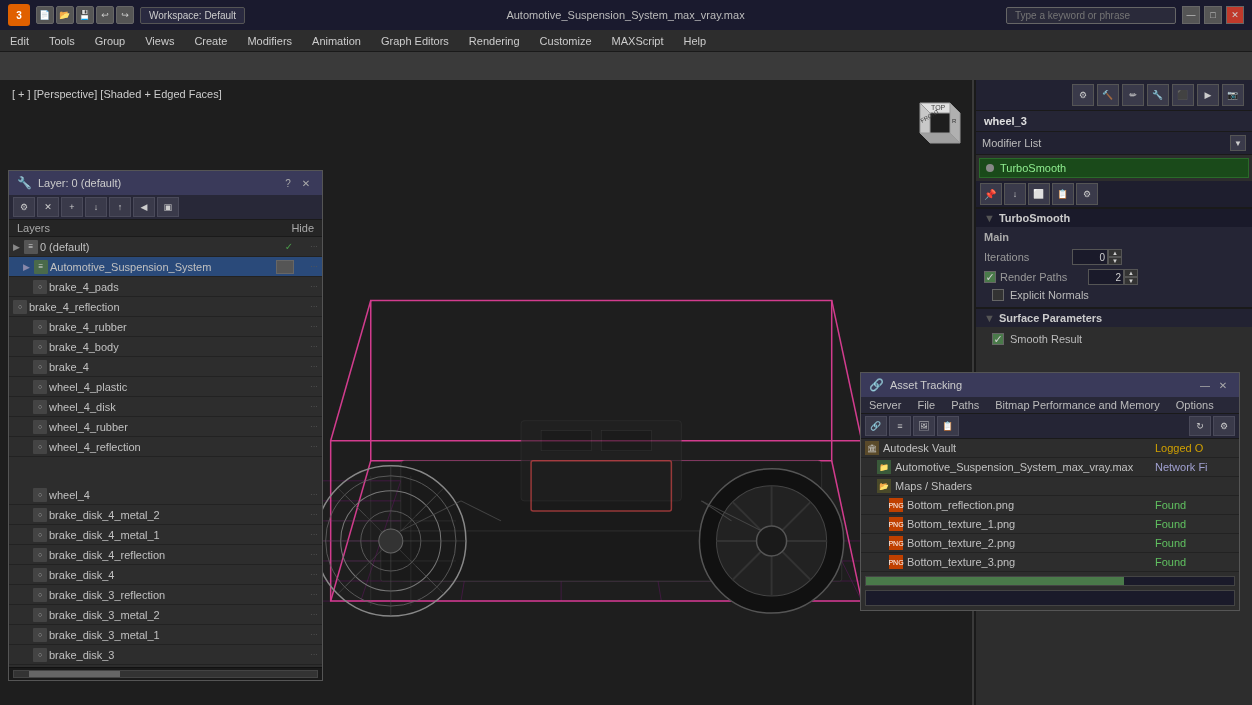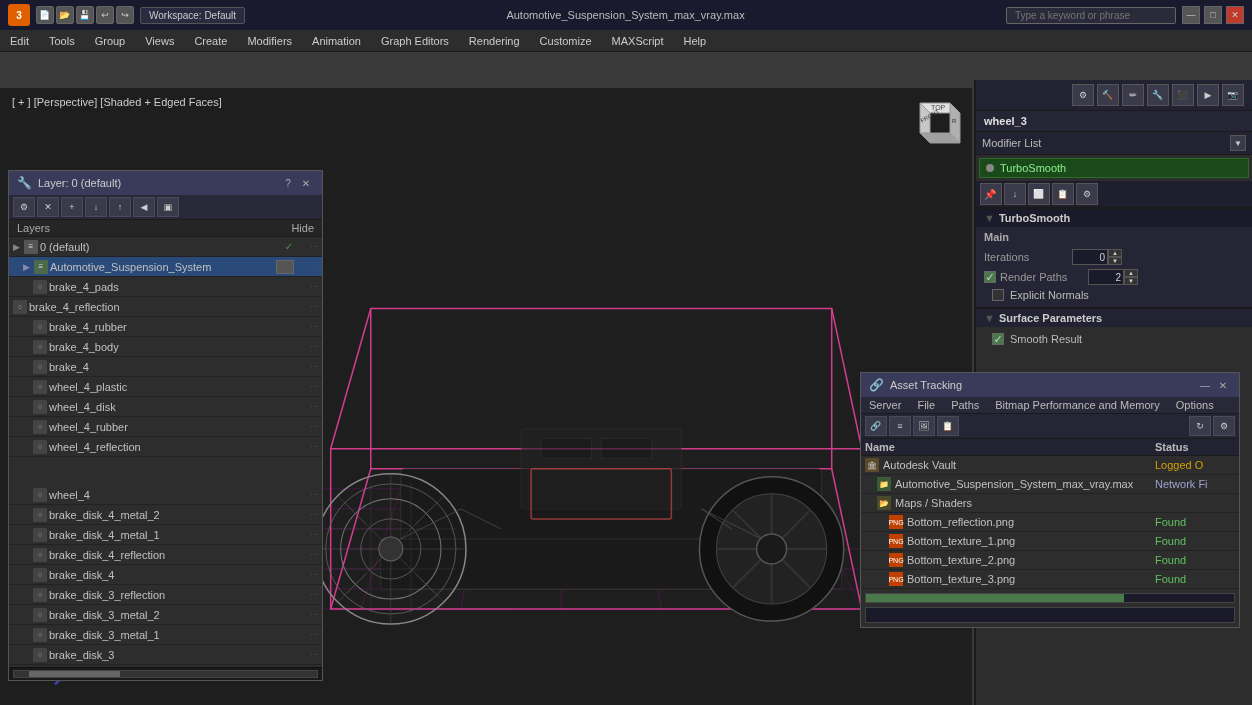--- a/index.html
+++ b/index.html
@@ -503,21 +503,21 @@
   <div>
     <span class="status-label">Edges:</span>
     <span class="status-value">504 228</span>
   </div>
   <div>
     <span class="status-label">Verts:</span>
     <span class="status-value">90 167</span>
   </div>
 </div>
 
-<div class="viewport" style="top:88px;">
+<div class="viewport" style="top:80px;">
   <div class="viewport-label">[ + ] [Perspective] [Shaded + Edged Faces]</div>
 
   <svg class="scene-svg" viewBox="0 0 970 625" xmlns="http://www.w3.org/2000/svg">
 
     <rect width="970" height="625" fill="#1e1e1e"></rect>
 
     <g opacity="0.3" stroke="#ff00ff" stroke-width="0.5">
 
       <line x1="200" y1="520" x2="900" y2="520"></line>
       <line x1="200" y1="500" x2="900" y2="500"></line>
@@ -906,24 +906,20 @@
       <div class="asset-tb-btn">≡</div>
       <div class="asset-tb-btn">🖼</div>
       <div class="asset-tb-btn">📋</div>
     </div>
     <div class="asset-toolbar-right">
       <div class="asset-tb-btn">↻</div>
       <div class="asset-tb-btn">⚙</div>
     </div>
   </div>
 
-  <div class="asset-table-header">
-    <span class="asset-th-name">Name</span>
-    <span class="asset-th-status">Status</span>
-  </div>
 
   <div class="asset-list">
 
     <div class="asset-item">
       <div class="asset-icon vault">🏛</div>
       <span class="asset-name">Autodesk Vault</span>
       <span class="asset-status logged">Logged O</span>
     </div>
 
     <div class="asset-item asset-item-indent">

